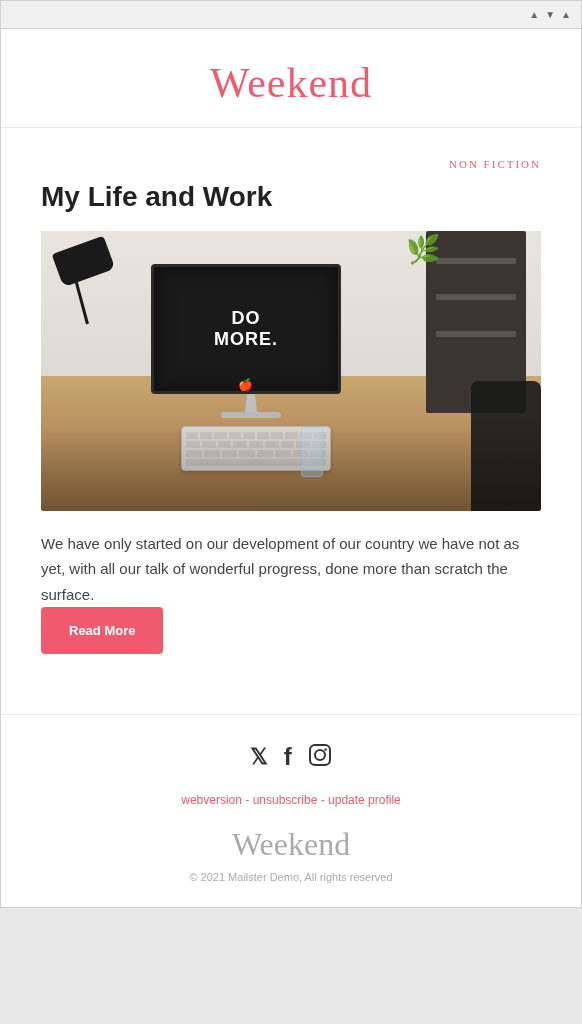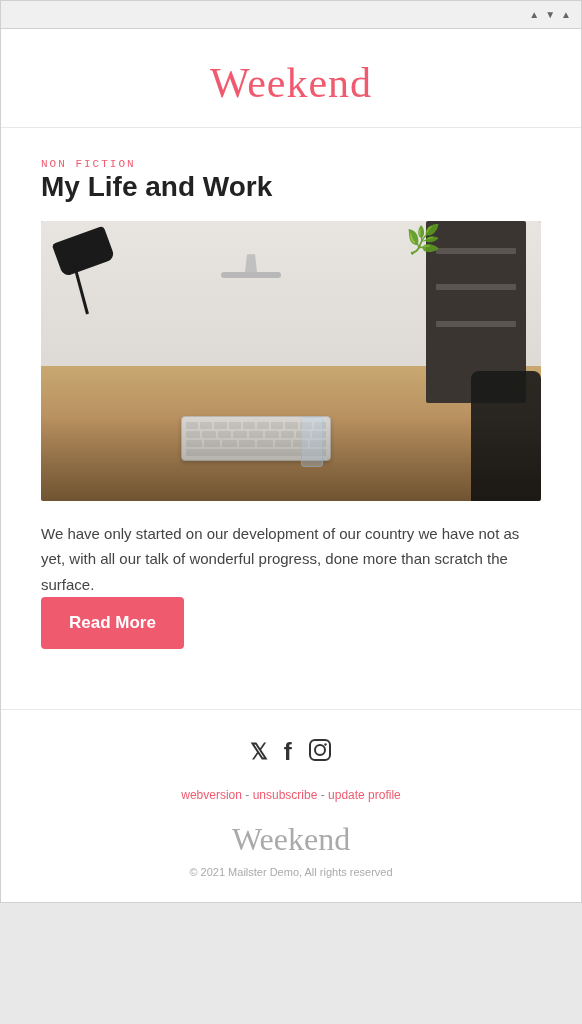--- a/index.html
+++ b/index.html
@@ -56,25 +56,27 @@
       color: #f05a6e;
       font-weight: normal;
       letter-spacing: 1px;
     }
 
     .email-body {
       padding: 30px 40px 20px;
     }
 
     .category-label {
-      font-family: Liberation Mono, monospace;
+      font-family: Liberation Serif, serif;
       font-size: 11px;
       letter-spacing: 2px;
       color: #f05a6e;
       text-transform: uppercase;
+      margin-bottom: 10px;
+      text-align: right;
     }
 
     .article-title {
       font-family: Arial, sans-serif;
       font-size: 28px;
       font-weight: 700;
       color: #222222;
       margin-bottom: 17px;
       line-height: 1.2;
     }
@@ -309,21 +311,21 @@
       font-size: 15px;
       color: #444444;
       line-height: 1.7;
     }
 
     .read-more-btn {
       display: inline-block;
       background: #f05a6e;
       color: #ffffff;
       font-family: Arial, sans-serif;
-      font-size: 17px;
+      font-size: 13px;
       font-weight: 600;
       padding: 16px 28px;
       border-radius: 4px;
       border: none;
       cursor: pointer;
       text-decoration: none;
       margin-bottom: 10px;
     }
 
     .email-footer-divider {
@@ -420,20 +422,27 @@
 
             <div class="shelving">
               <div class="shelf-item" style="top:15%; left:10%; right:10%; height:6px;"></div>
               <div class="shelf-item" style="top:35%; left:10%; right:10%; height:6px;"></div>
               <div class="shelf-item" style="top:55%; left:10%; right:10%; height:6px;"></div>
             </div>
 
             <div class="plant">🌿</div>
 
             <div class="monitor">
+              <div class="monitor-screen">
+                <div class="monitor-screen-text">
+                  <span>DO</span><br>
+                  <span>MORE.</span>
+                </div>
+                <div class="apple-logo">🍎</div>
+              </div>
               <div class="monitor-stand"></div>
               <div class="monitor-base"></div>
             </div>
 
             <div class="keyboard">
               <div class="keyboard-keys">
                 <div class="key-row">
                     <div class="key"></div>
                     <div class="key"></div>
                     <div class="key"></div>

